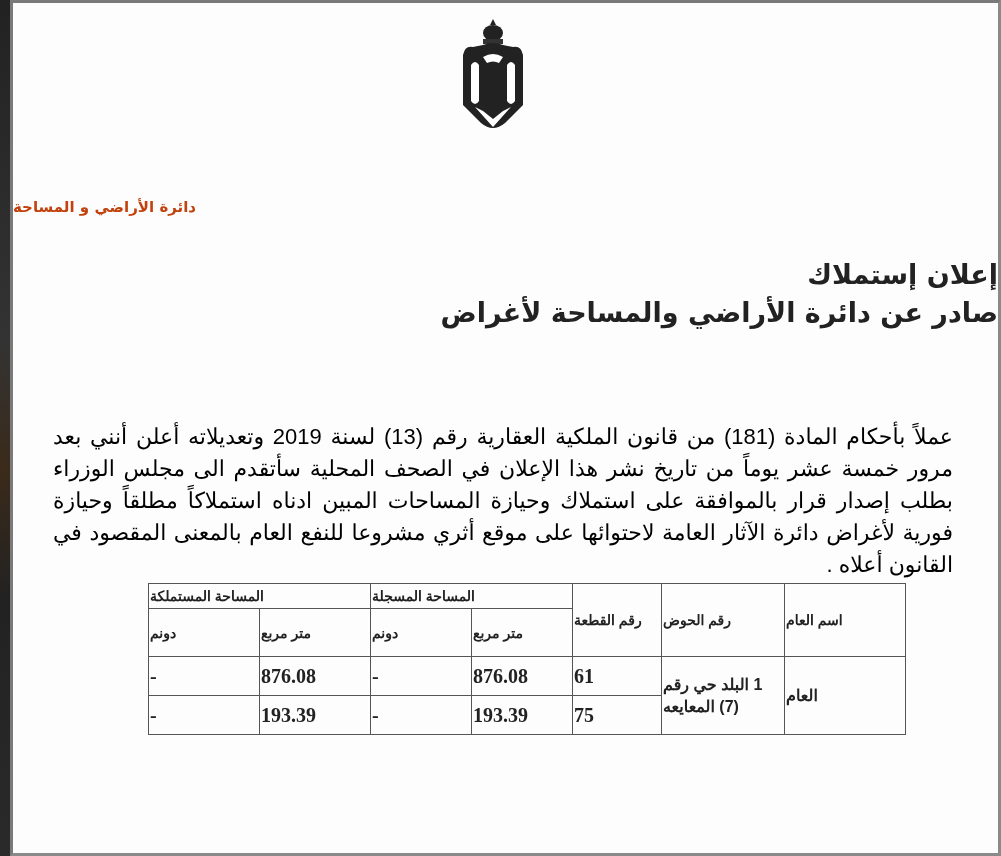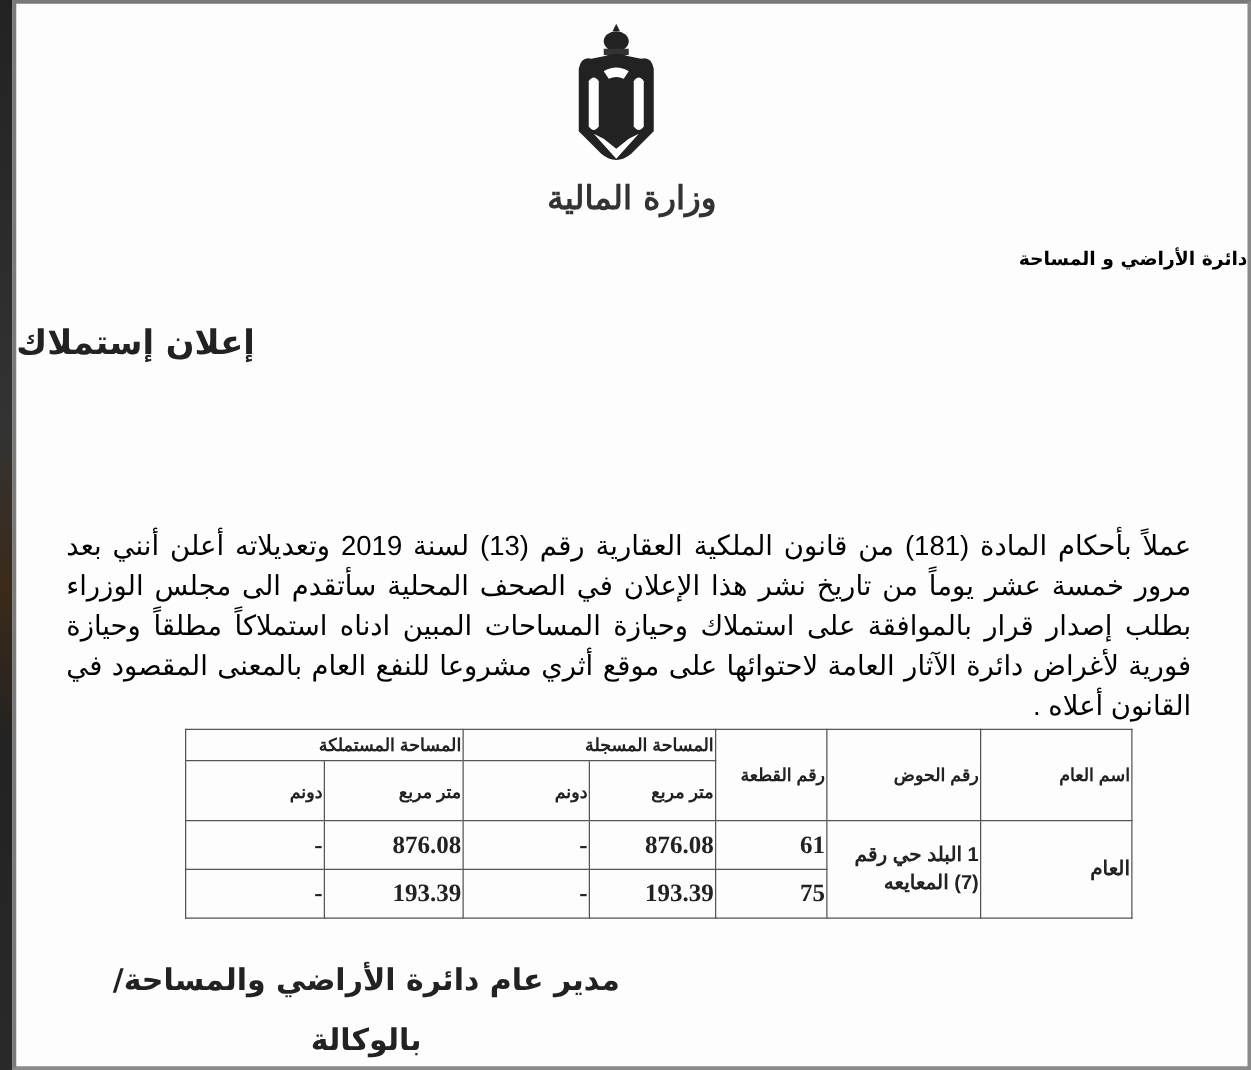--- a/index.html
+++ b/index.html
@@ -24,40 +24,40 @@
     }
     .emblem {
       position:absolute; left:440px; top:12px; width:80px; height:120px;
     }
     .ministry-name {
       position:absolute; left:0; width:100%; top:140px; text-align:center;
       font-family:"DejaVu Serif", serif; font-size:26px; font-weight:bold; color:#333;
       direction:rtl; letter-spacing:1px;
     }
     .dept-name {
-      position:absolute; left:0; width:100%; top:195px; text-align:right;
-      font-size:15px; font-weight:bold; direction:rtl; color:#000000;
+      position:absolute; left:0; width:100%; top:195px; text-align:left;
+      font-size:15px; font-weight:bold; direction:rtl; color:#c2410c;
     }
     .titles {
-      position:absolute; left:0; width:100%; top:253px; text-align:left;
+      position:absolute; left:0; width:100%; top:253px; text-align:right;
       direction:rtl; font-weight:bold; color:#222;
     }
     .titles div { font-size:27px; line-height:38px; }
     .body-text {
       position:absolute; left:40px; width:900px; top:418px;
       direction:rtl; text-align:justify; text-align-last:right;
       font-family:"Liberation Sans", sans-serif; font-size:22px; line-height:32px; color:#000000;
     }
     table.parcels {
       position:absolute; left:135px; top:580px; width:758px;
       border-collapse:collapse; direction:rtl;
       font-family:"Liberation Sans", sans-serif; color:#222;
     }
     table.parcels th, table.parcels td {
-      border:1.5px solid #555; text-align:right; vertical-align:middle;
+      border:1.5px solid #555; text-align:left; vertical-align:middle;
     }
     table.parcels th { font-size:14px; font-weight:bold; }
     table.parcels tr.h1 th { height:22px; }
     table.parcels tr.h2 th { height:45px; }
     table.parcels td { font-family:"Liberation Serif", serif; font-size:20px; font-weight:bold; height:36px; }
     table.parcels td.txt { font-family:"Liberation Sans", sans-serif; font-size:16px; line-height:22px; }
     .sig {
       position:absolute; left:40px; width:480px; top:757px;
       direction:rtl; text-align:center; font-weight:bold; color:#222;
       font-size:24px; line-height:48px;
@@ -75,25 +75,25 @@
     <ellipse cx="40" cy="18" rx="10" ry="8" fill="#222"></ellipse>
     <rect x="30" y="24" width="20" height="5" fill="#333"></rect>
     <path d="M10 40 Q12 30 20 32 L30 30 Q40 26 50 30 L60 32 Q68 30 70 40 L70 90 L52 108 Q40 118 28 108 L10 90 Z" fill="#222"></path>
     <path d="M18 50 Q22 44 26 50 L26 86 Q22 92 18 86 Z" fill="#fff"></path>
     <path d="M54 50 Q58 44 62 50 L62 86 Q58 92 54 86 Z" fill="#fff"></path>
     <path d="M30 42 Q40 36 50 42 L46 48 Q40 45 34 48 Z" fill="#fff"></path>
     <path d="M22 92 L40 112 L58 92 L50 96 L40 104 L30 96 Z" fill="#fff"></path>
     <rect x="37" y="48" width="6" height="50" fill="#222"></rect>
   </svg>
 
-  <div class="ministry-name">وزارة المالية</div>
   <div class="dept-name">دائرة الأراضي و المساحة</div>
 
   <div class="titles">
     <div>إعلان إستملاك</div>
+    <div>صادر عن دائرة الأراضي والمساحة لأغراض</div>
   </div>
 
   <div class="body-text">عملاً بأحكام المادة (181) من قانون الملكية العقارية رقم (13) لسنة 2019 وتعديلاته أعلن أنني بعد مرور خمسة عشر يوماً من تاريخ نشر هذا الإعلان في الصحف المحلية سأتقدم الى مجلس الوزراء بطلب إصدار قرار بالموافقة على استملاك وحيازة المساحات المبين ادناه استملاكاً مطلقاً وحيازة فورية لأغراض دائرة الآثار العامة لاحتوائها على موقع أثري مشروعا للنفع العام بالمعنى المقصود في القانون أعلاه .</div>
 
   <table class="parcels">
     <tbody>
         <tr class="h1">
       <th rowspan="2" style="width:118px">اسم العام</th>
       <th rowspan="2" style="width:120px">رقم الحوض</th>
       <th rowspan="2" style="width:86px">رقم القطعة</th>
@@ -118,17 +118,13 @@
     <tr>
       <td>75</td>
       <td>193.39</td>
       <td>-</td>
       <td>193.39</td>
       <td>-</td>
     </tr>
   </tbody>
     </table>
 
-  <div class="sig">
-    <div>مدير عام دائرة الأراضي والمساحة/بالوكالة</div>
-
-  </div>
 </div>
 
 </body></html>

